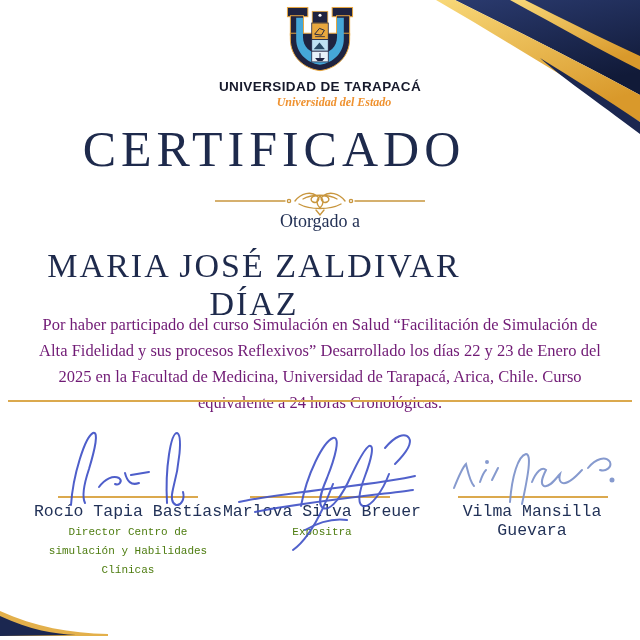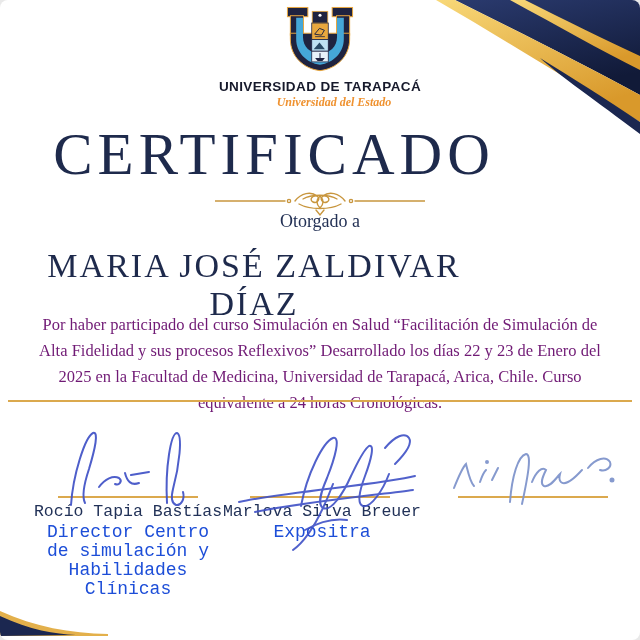--- a/index.html
+++ b/index.html
@@ -1,37 +1,36 @@
 <!DOCTYPE html>
 <html><head>
 <meta charset="utf-8">
 <style>
   html,body{margin:0;padding:0;background:#e9e9e9;}
   .stage{
     position:relative;width:640px;height:640px;background:#ffffff;
     overflow:hidden;font-family:"Liberation Serif",serif;color:#22304f;
     margin:0 auto;
-    border-radius:8px;
   }
   .abs{position:absolute;}
   
   .header{top:6px;left:0;width:640px;text-align:center;}
   .crest{display:block;margin:0 auto;}
   .univ-name{
     font-family:"Liberation Sans",sans-serif;font-weight:bold;
     font-size:13.5px;letter-spacing:.4px;color:#16192b;margin-top:3px;
   }
   .univ-tagline{
     font-family:"Liberation Serif",serif;font-style:italic;font-weight:bold;
     font-size:12px;color:#ef9230;margin-top:1px;padding-left:28px;
   }
   
   .title{
     top:120px;left:0;width:548px;text-align:center;
-    font-size:59px;letter-spacing:5px;color:#1e2a4c;font-weight:400;
+    font-size:50px;letter-spacing:5px;color:#1e2a4c;font-weight:400;
   }
   .ornament{top:188px;left:215px;}
   .awarded{top:211px;left:0;width:640px;text-align:center;font-size:18px;color:#233155;font-family:Liberation Serif, serif;}
   .recipient{
     top:247px;left:0;width:508px;text-align:center;
     font-size:34px;letter-spacing:2px;color:#1e2a4c;font-weight:400;
   }
   .body-text{
     top:312px;left:30px;width:580px;text-align:center;
     font-size:16.5px;line-height:26px;color:#701a75;
@@ -40,21 +39,21 @@
   
   .sig-line{top:496px;border-top:2px solid #dba94e;height:0;z-index:2;}
   .sig-line-1{left:58px;width:140px;}
   .sig-line-2{left:250px;width:140px;}
   .sig-line-3{left:458px;width:150px;}
   .sig-col{top:502px;width:200px;text-align:center;z-index:3;font-family:Liberation Mono, monospace;}
   .sig-col-1{left:28px;}
   .sig-col-2{left:222px;}
   .sig-col-3{left:432px;}
   .sig-name{font-size:16.5px;color:#223258;}
-  .sig-title{font-size:18px;color:#1d4ed8;width:180px;margin:2px auto 0;line-height:19px;}
+  .sig-title{font-size:11px;color:#4d7c0f;width:180px;margin:2px auto 0;line-height:19px;}
   .scribble{z-index:4;}
   .scribble-1{top:423px;left:55px;}
   .scribble-2{top:428px;left:235px;}
   .scribble-3{top:452px;left:448px;}
   
   .corner-tr{top:0;right:0;z-index:5;}
   .corner-bl{bottom:3px;left:0;z-index:5;}
 </style>
 </head>
 <body>
@@ -169,15 +168,16 @@
 
   <div class="abs sig-col sig-col-1">
     <div class="sig-name">Rocío Tapia Bastías</div>
     <div class="sig-title">Director Centro de simulación y Habilidades Clínicas</div>
   </div>
   <div class="abs sig-col sig-col-2">
     <div class="sig-name">Marlova Silva Breuer</div>
     <div class="sig-title">Expositra</div>
   </div>
   <div class="abs sig-col sig-col-3">
+    <div class="sig-name">Vilma Mansilla Guevara</div>
   </div>
 
 </div>
 
 </body></html>

